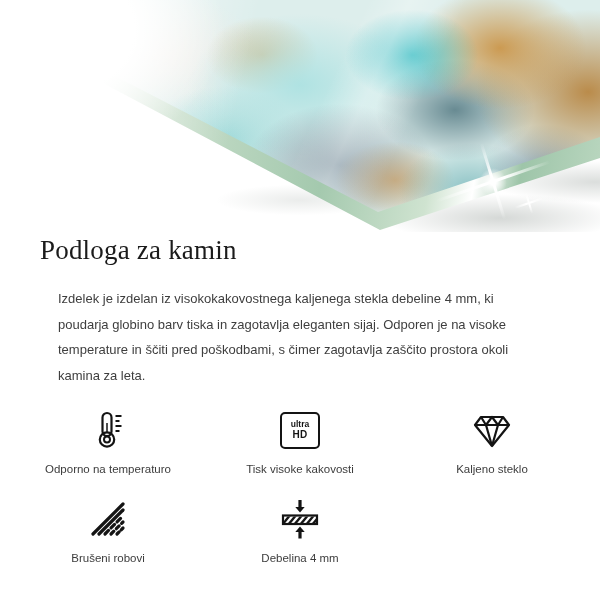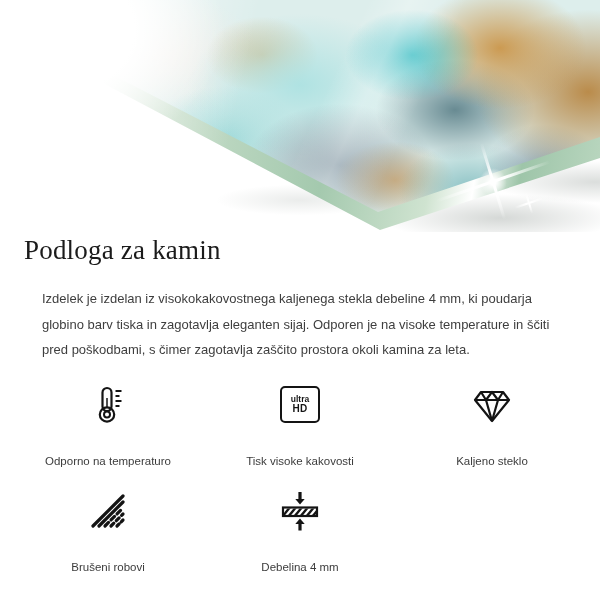--- a/index.html
+++ b/index.html
@@ -43,31 +43,31 @@
   .ray{position:absolute;border-radius:2px;
     background:linear-gradient(90deg, rgba(255,255,255,0), #fff 40%, #fff 60%, rgba(255,255,255,0));}
   .ray-a{left:433px;top:180px;width:120px;height:3px;transform:rotate(-19deg);}
   .ray-b{left:453px;top:180px;width:80px;height:3px;transform:rotate(73deg);}
   .glow-dot{position:absolute;left:479px;top:168px;width:28px;height:28px;
     background:radial-gradient(circle, rgba(255,255,255,1) 15%, rgba(255,255,255,0) 70%);}
   .ray-c{left:514px;top:202px;width:30px;height:2px;transform:rotate(-19deg);}
   .ray-d{left:518px;top:202px;width:22px;height:2px;transform:rotate(73deg);}
 
   
-  .content{padding:0 24px;}
+  .content{padding:0 40px;}
   .page-title{font-family:"Liberation Serif",serif;font-weight:400;font-size:27px;
     line-height:35px;color:#1b1b1b;margin:1px 0 13px;letter-spacing:.2px;}
   .page-title span{display:block;}
   .product-description{font-size:13px;line-height:25.5px;color:#3e3e3e;margin:18px;max-width:534px;}
 
   
   .features{display:grid;grid-template-columns:repeat(3,1fr);row-gap:22px;margin:20px 12px 0;}
   .feature{display:flex;flex-direction:column;align-items:center;text-align:center;}
   .icon-box{height:44px;display:flex;align-items:center;justify-content:center;}
-  .feature-label{margin-top:28px;font-size:11.5px;color:#3c3c3c;}
+  .feature-label{margin-top:11px;font-size:11.5px;color:#3c3c3c;}
   .icon-svg{display:block;}
   .uhd-box{width:36px;height:33px;border:2.5px solid #141414;border-radius:5px;
     display:flex;flex-direction:column;align-items:center;justify-content:center;line-height:1;}
   .uhd-top{font-size:8.5px;font-weight:bold;color:#141414;letter-spacing:0;}
   .uhd-main{font-size:10px;font-weight:bold;color:#141414;margin-top:1px;letter-spacing:.3px;}
 </style>
 </head>
 <body>
 
 <div class="page">

